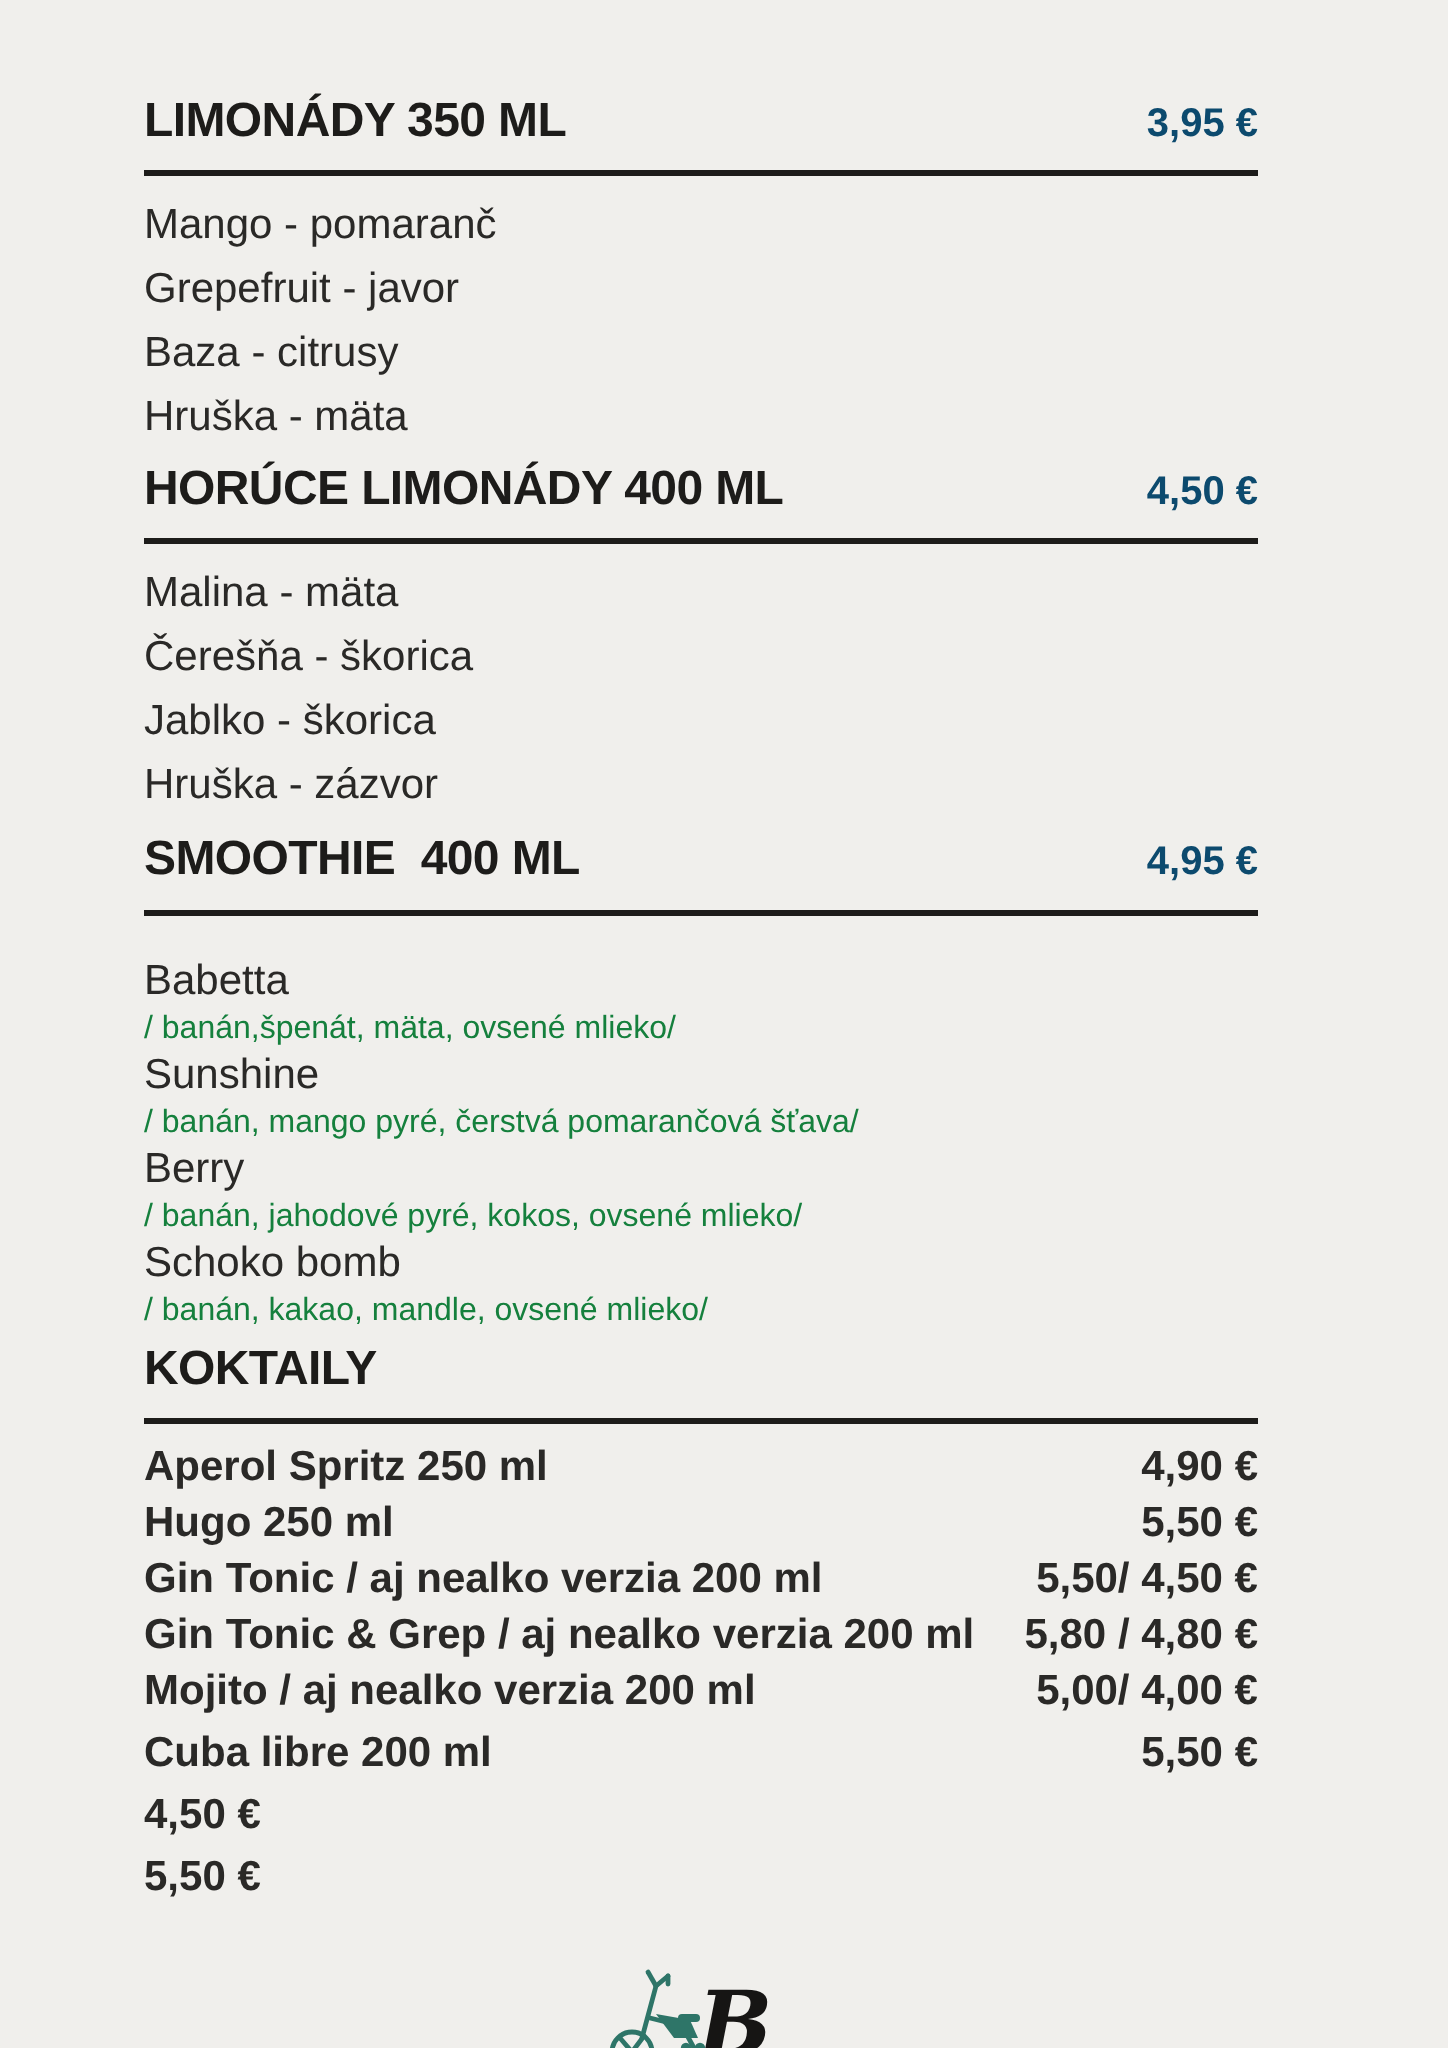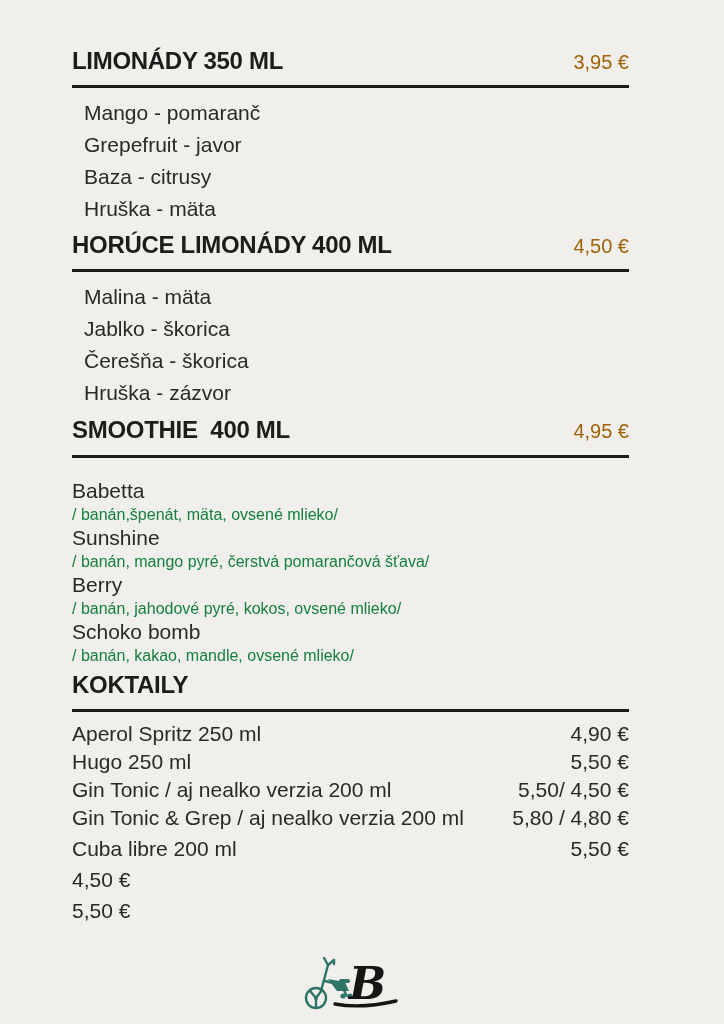--- a/index.html
+++ b/index.html
@@ -31,34 +31,34 @@
     margin: 0;
     font-size: 24px;
     font-weight: 700;
     letter-spacing: -0.3px;
     line-height: 26px;
     white-space: pre-wrap;
     color: #1d1c1a;
   }
   .sec-price {
     font-size: 20px;
-    font-weight: 400;
+    font-weight: 700;
     line-height: 24px;
     white-space: pre;
-    color: #a16207;
+    color: #0c4a6e;
   }
   .rule {
     height: 3px;
     background: #1d1c1a;
     margin-top: 11px;
     border: none;
   }
   ul.plain-list {
     list-style: none;
-    margin: 9px 0 0 12px;
+    margin: 9px 0 0 0;
     padding: 0;
   }
   ul.plain-list li {
     font-size: 21px;
     line-height: 32px;
     color: #2a2927;
   }
   .sec-2 { margin-top: 7px; }
   .sec-3 { margin-top: 8px; }
   .sec-3 .rule { margin-top: 12px; }
@@ -67,21 +67,21 @@
     font-size: 21px;
     line-height: 26px;
     color: #2a2927;
   }
   .s-desc {
     font-size: 16px;
     line-height: 21px;
     color: #15803d;
   }
   .sec-4 { margin-top: 6px; }
-  .cocktails { margin-top: 8px; }
+  .cocktails { margin-top: 8px; font-weight: bold; }
   .c-row {
     display: flex;
     justify-content: space-between;
     align-items: baseline;
     font-size: 21px;
     line-height: 28px;
     color: #2a2927;
   }
   .c-row .c-price { white-space: pre; }
   .c-row.sp { margin-top: 3px; }
@@ -111,22 +111,22 @@
   </section>
 
   <section class="sec-2">
     <div class="sec-head">
       <h2 class="sec-title">HORÚCE LIMONÁDY 400 ML</h2>
       <div class="sec-price">4,50 €</div>
     </div>
     <div class="rule"></div>
     <ul class="plain-list">
       <li>Malina - mäta</li>
+      <li>Čerešňa - škorica</li>
       <li>Jablko - škorica</li>
-      <li>Čerešňa - škorica</li>
       <li>Hruška - zázvor</li>
     </ul>
   </section>
 
   <section class="sec-3">
     <div class="sec-head">
       <h2 class="sec-title">SMOOTHIE  400 ML</h2>
       <div class="sec-price">4,95 €</div>
     </div>
     <div class="rule"></div>
@@ -157,20 +157,24 @@
         <span class="c-price">5,50 €</span>
       </div>
       <div class="c-row">
         <span>Gin Tonic / aj nealko verzia 200 ml</span>
         <span class="c-price">5,50/ 4,50 €</span>
       </div>
       <div class="c-row">
         <span>Gin Tonic &amp; Grep / aj nealko verzia 200 ml</span>
         <span class="c-price">5,80 / 4,80 €</span>
       </div>
+      <div class="c-row">
+        <span>Mojito / aj nealko verzia 200 ml</span>
+        <span class="c-price">5,00/ 4,00 €</span>
+      </div>
       <div class="c-row sp">
         <span>Cuba libre 200 ml</span>
         <span class="c-price">5,50 €</span>
       </div>
       <div class="c-row sp">
         <span class="c-price">4,50 €</span>
       </div>
       <div class="c-row sp">
         <span class="c-price">5,50 €</span>
       </div>

